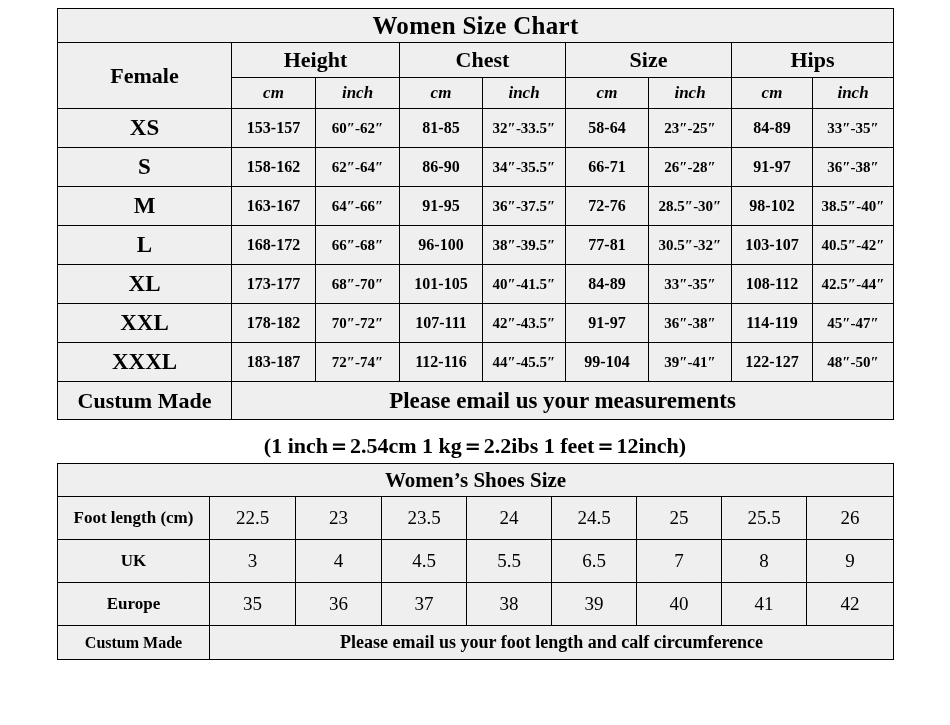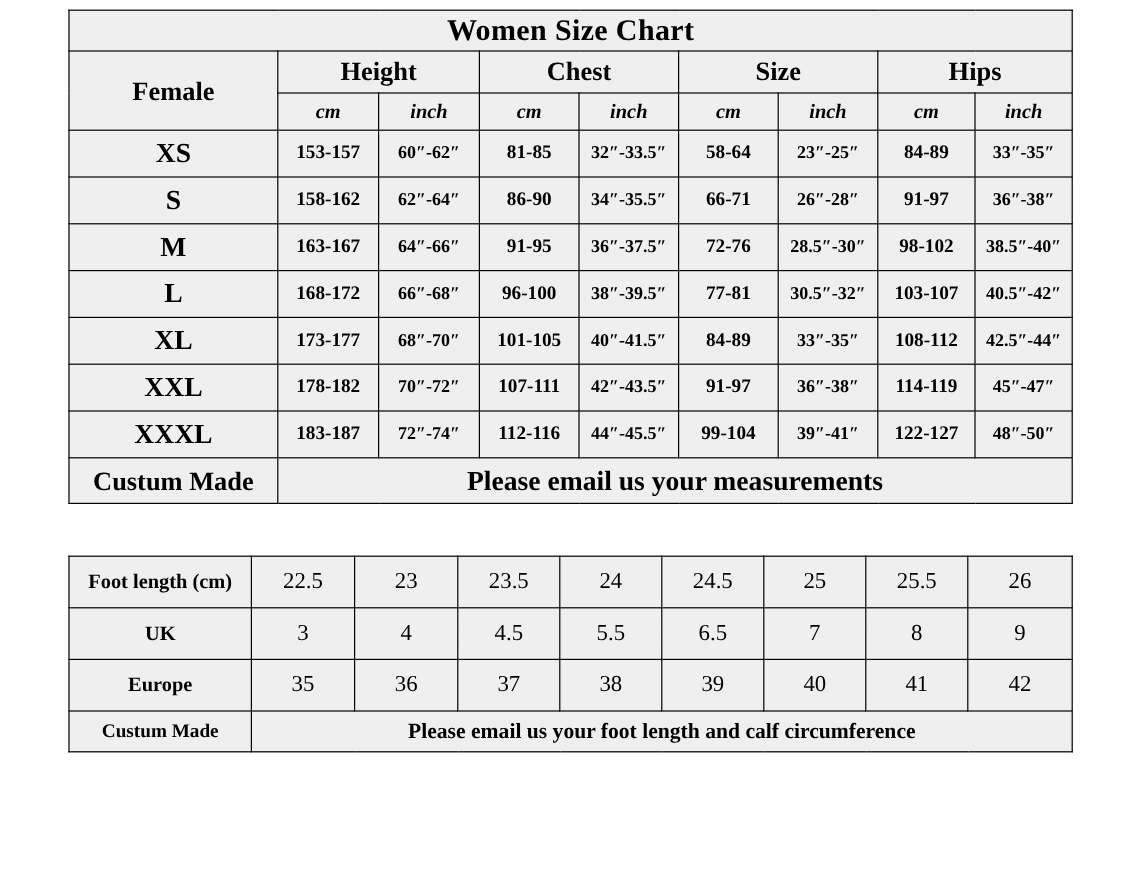--- a/index.html
+++ b/index.html
@@ -269,35 +269,39 @@
         </tr>
 
         <tr class="custom-row">
           <td class="custom-label">Custum Made</td>
           <td class="custom-text" colspan="8">Please email us your measurements</td>
         </tr>
       </tbody>
     </table>
   </div>
 
+  <div class="conv-note">(1 inch＝2.54cm  1 kg＝2.2ibs  1 feet＝12inch)</div>
 
   <div class="shoes-wrap">
     <table class="shoes">
       <colgroup>
         <col style="width:152px">
         <col style="width:86px">
           <col style="width:86px">
           <col style="width:85px">
           <col style="width:85px">
         <col style="width:85px">
           <col style="width:85px">
           <col style="width:85px">
           <col style="width:87px">
       </colgroup>
       <tbody>
+        <tr class="shoes-title">
+          <td colspan="9">Women’s Shoes Size</td>
+        </tr>
 
         <tr class="shoes-row">
           <td class="shoes-rowlabel">Foot length (cm)</td>
           <td class="shoes-val">22.5</td>
           <td class="shoes-val">23</td>
           <td class="shoes-val">23.5</td>
           <td class="shoes-val">24</td>
           <td class="shoes-val">24.5</td>
           <td class="shoes-val">25</td>
           <td class="shoes-val">25.5</td>

